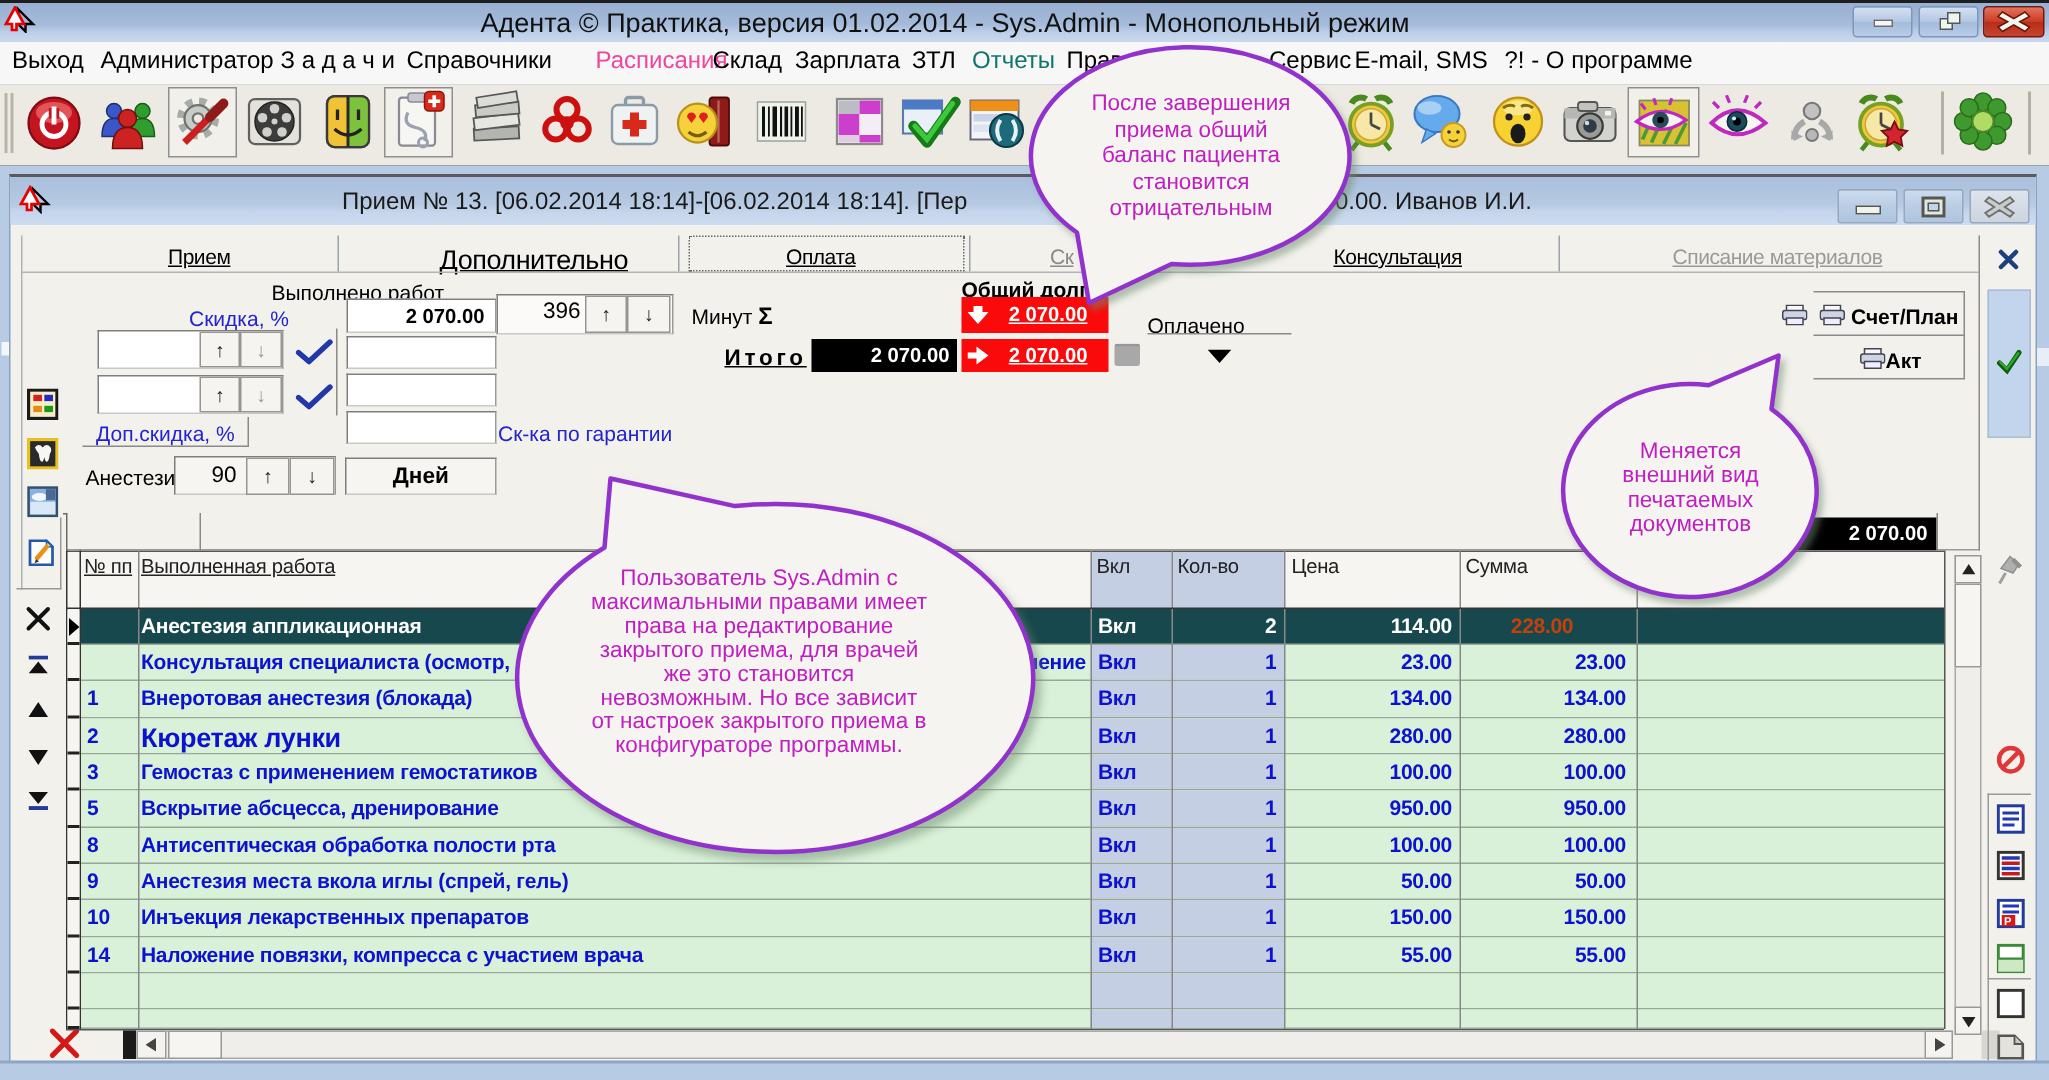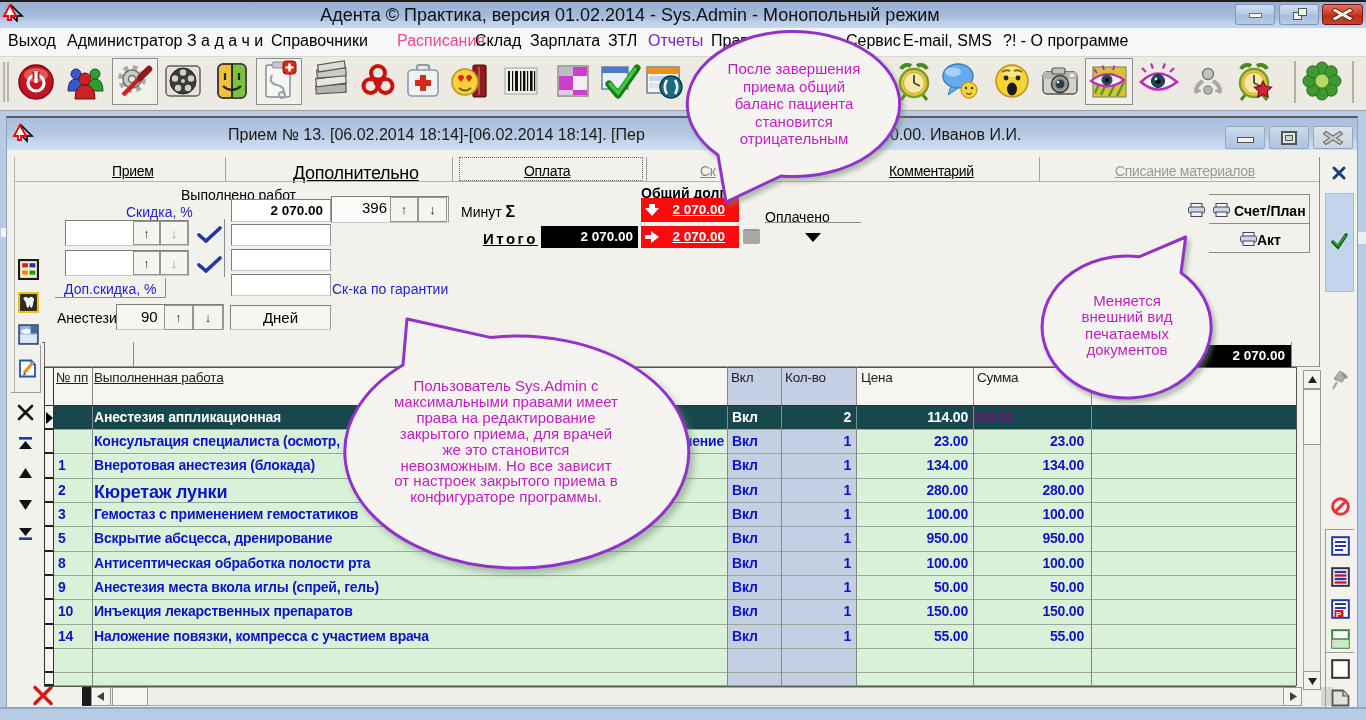--- a/index.html
+++ b/index.html
@@ -1,17 +1,17 @@
 <!DOCTYPE html>
 <html><head><meta charset="utf-8">
 <style>
 *{margin:0;padding:0;box-sizing:border-box;}
 html,body{width:1366px;height:720px;overflow:hidden;font-family:"Liberation Sans",sans-serif;}
 .ab{position:absolute;}
-.box{position:absolute;border:1px solid #7e7e7e;border-bottom-color:#c8c8c8;border-right-color:#9a9a9a;background:#fff;}
+.box{position:absolute;border:1px solid #7e7e7e;border-bottom-color:#c8c8c8;border-right-color:#9a9a9a;background:#fff;font-weight:bold;}
 .spin{position:absolute;border:1px solid #979590;background:#f5f4f0;text-align:center;color:#222;}
 .bluelbl{position:absolute;color:#2323cf;font-size:14px;white-space:nowrap;}
 .blk{position:absolute;color:#000;font-size:15px;white-space:nowrap;}
 .vline{position:absolute;background:#8a8a8a;width:1px;}
 .hline{position:absolute;background:#8a8a8a;height:1px;}
 </style></head>
 <body>
 <div class="ab" style="left:0;top:0;width:1366px;height:28px;background:linear-gradient(#98b0d2,#a5bbda 55%,#bccee8 75%,#c9d8ee);border-top:2px solid #1e1e1e;"></div>
 <div class="ab" style="left:0;top:2px;width:1260px;height:26px;text-align:center;font-size:18px;color:#111;line-height:27px;">Адента © Практика, версия 01.02.2014 - Sys.Admin - Монопольный режим</div>
 <svg class="ab" style="left:2px;top:4px;" width="22" height="18" viewBox="0 0 22 18">
@@ -29,21 +29,21 @@
   </svg>
 <div class="ab" style="left:0;top:28px;width:1366px;height:29px;background:#f7f7f7;border-bottom:1px solid #d8d8d8;"></div>
 <div class="ab" style="left:8px;top:32px;font-size:16px;color:#000;white-space:nowrap;">Выход</div>
 <div class="ab" style="left:67px;top:32px;font-size:16px;color:#000;white-space:nowrap;">Администратор</div>
 <div class="ab" style="left:187px;top:32px;font-size:16px;color:#000;white-space:nowrap;">З а д а ч и</div>
 <div class="ab" style="left:271px;top:32px;font-size:16px;color:#000;white-space:nowrap;">Справочники</div>
 <div class="ab" style="left:397px;top:32px;font-size:16px;color:#ec4899;white-space:nowrap;">Расписания</div>
 <div class="ab" style="left:475px;top:32px;font-size:16px;color:#000;white-space:nowrap;">Склад</div>
 <div class="ab" style="left:530px;top:32px;font-size:16px;color:#000;white-space:nowrap;">Зарплата</div>
 <div class="ab" style="left:608px;top:32px;font-size:16px;color:#000;white-space:nowrap;">ЗТЛ</div>
-<div class="ab" style="left:648px;top:32px;font-size:16px;color:#6d28d9;white-space:nowrap;">Отчеты</div>
+<div class="ab" style="left:648px;top:32px;font-size:16px;color:#0f766e;white-space:nowrap;">Отчеты</div>
 <div class="ab" style="left:711px;top:32px;font-size:16px;color:#000;white-space:nowrap;">Правка</div>
 <div class="ab" style="left:846px;top:32px;font-size:16px;color:#000;white-space:nowrap;">Сервис</div>
 <div class="ab" style="left:903px;top:32px;font-size:16px;color:#000;white-space:nowrap;">E-mail, SMS</div>
 <div class="ab" style="left:1003px;top:32px;font-size:16px;color:#000;white-space:nowrap;">?! - О программе</div>
 <div class="ab" style="left:0;top:57px;width:1366px;height:54px;background:#eceae2;border-bottom:1px solid #98a2ae;"></div>
 <div class="ab" style="left:3px;top:62px;width:2px;height:40px;background:#b8b4aa;"></div>
 <div class="ab" style="left:7px;top:62px;width:2px;height:40px;background:#b8b4aa;"></div>
 <div class="ab" style="left:1294px;top:61px;width:2px;height:42px;background:#b4b0a6;"></div>
 <div class="ab" style="left:1352px;top:61px;width:2px;height:42px;background:#b4b0a6;"></div>
 <div class="ab" style="left:112px;top:58px;width:46px;height:47px;border:1px solid #8f8f8f;background:#f2f0ea;"></div>
@@ -270,21 +270,21 @@
 <div class="ab" style="left:1237px;top:137px;width:17px;height:6px;background:#eef4ea;border:1px solid #555;"></div>
 <div class="ab" style="left:1281px;top:131px;width:16px;height:14px;background:#e2eade;border:2px solid #555;"></div>
 <div class="ab" style="left:1285px;top:135px;width:8px;height:6px;background:#c4d4e8;border:1px solid #555;"></div>
 <svg class="ab" style="left:1322px;top:130px;" width="22" height="16" viewBox="0 0 22 16">
     <path d="M4 1.5 L11 6 L18 1.5 L20.5 4 L14.5 8 L20.5 12 L18 14.5 L11 10 L4 14.5 L1.5 12 L7.5 8 L1.5 4 Z" fill="#c9cdc9" stroke="#707070" stroke-width="1.2"></path>
   </svg>
 <div class="ab" style="left:112px;top:163px;font-size:14px;letter-spacing:-0.3px;color:#000;text-decoration:underline;white-space:nowrap;">Прием</div>
 <div class="ab" style="left:293px;top:163px;font-size:18px;letter-spacing:-0.3px;color:#000;text-decoration:underline;white-space:nowrap;">Дополнительно</div>
 <div class="ab" style="left:524px;top:163px;font-size:14px;letter-spacing:-0.3px;color:#000;text-decoration:underline;white-space:nowrap;">Оплата</div>
 <div class="ab" style="left:700px;top:163px;font-size:14px;letter-spacing:-0.3px;color:#8a8a8a;text-decoration:underline;white-space:nowrap;">Ск</div>
-<div class="ab" style="left:889px;top:163px;font-size:14px;letter-spacing:-0.3px;color:#000;text-decoration:underline;white-space:nowrap;">Комментарий</div>
+<div class="ab" style="left:889px;top:163px;font-size:14px;letter-spacing:-0.3px;color:#000;text-decoration:underline;white-space:nowrap;">Консультация</div>
 <div class="ab" style="left:1115px;top:163px;font-size:14px;letter-spacing:-0.3px;color:#9a9a9a;text-decoration:underline;white-space:nowrap;">Списание материалов</div>
 <div class="ab" style="left:459px;top:157px;width:184px;height:24px;border:1px dotted #666;"></div>
 <div class="vline" style="left:225px;top:157px;height:24px;background:#9aa2aa;"></div>
 <div class="vline" style="left:452px;top:157px;height:24px;background:#9aa2aa;"></div>
 <div class="vline" style="left:646px;top:157px;height:24px;background:#9aa2aa;"></div>
 <div class="vline" style="left:1039px;top:157px;height:24px;background:#9aa2aa;"></div>
 <div class="hline" style="left:14px;top:181px;width:1305px;background:#b0b4b8;"></div>
 <div class="vline" style="left:14px;top:157px;height:236px;background:#b0b4b8;"></div>
 <div class="vline" style="left:1319px;top:157px;height:188px;background:#8a8a8a;"></div>
 <div class="blk" style="left:181px;top:187px;font-size:14px;">Выполнено работ</div>
@@ -419,21 +419,21 @@
 <div class="ab" style="left:731px;top:370px;font-size:13.5px;letter-spacing:-0.2px;color:#222;">Вкл</div>
 <div class="ab" style="left:785px;top:370px;font-size:13.5px;letter-spacing:-0.2px;color:#222;">Кол-во</div>
 <div class="ab" style="left:861px;top:370px;font-size:13.5px;letter-spacing:-0.2px;color:#222;">Цена</div>
 <div class="ab" style="left:977px;top:370px;font-size:13.5px;letter-spacing:-0.2px;color:#222;">Сумма</div>
 <div class="ab" style="left:44px;top:405.5px;width:1252px;height:280.5px;background:#d9f1d8;border-top:1px solid #333;overflow:hidden;"></div>
 <div class="ab" style="left:53px;top:405.5px;width:1243px;height:24.35px;background:#17484d;border-bottom:1px solid #9aa89a;overflow:hidden;"></div>
 <div class="ab" style="left:94px;top:408.5px;font-size:14px;letter-spacing:-0.2px;font-weight:bold;color:#fff;white-space:nowrap;">Анестезия аппликационная</div>
 <div class="ab" style="left:732px;top:408.5px;font-size:14px;letter-spacing:-0.2px;font-weight:bold;color:#fff;">Вкл</div>
 <div class="ab" style="left:780px;top:408.5px;width:71px;text-align:right;font-size:14px;letter-spacing:-0.2px;font-weight:bold;color:#fff;">2</div>
 <div class="ab" style="left:856px;top:408.5px;width:112px;text-align:right;font-size:14px;letter-spacing:-0.2px;font-weight:bold;color:#fff;">114.00</div>
-<div class="ab" style="left:972px;top:408.5px;width:112px;text-align:left;font-size:14px;letter-spacing:-0.2px;font-weight:bold;color:#701a75;">228.00</div>
+<div class="ab" style="left:972px;top:408.5px;width:112px;text-align:center;font-size:14px;letter-spacing:-0.2px;font-weight:bold;color:#c2410c;">228.00</div>
 <div class="ab" style="left:53px;top:429.85px;width:1243px;height:24.35px;background:#d9f1d8;border-bottom:1px solid #9aa89a;overflow:hidden;"></div>
 <div class="ab" style="left:727px;top:429.85px;width:129px;height:23.35px;background:#c5cfe4;"></div>
 <div class="ab" style="left:94px;top:432.85px;font-size:14px;letter-spacing:-0.2px;font-weight:bold;color:#0d13cc;white-space:nowrap;">Консультация специалиста (осмотр, с</div>
 <div class="ab" style="left:600px;top:432.85px;width:124px;text-align:right;font-size:14px;letter-spacing:-0.2px;font-weight:bold;color:#0d13cc;">нение</div>
 <div class="ab" style="left:732px;top:432.85px;font-size:14px;letter-spacing:-0.2px;font-weight:bold;color:#0d13cc;">Вкл</div>
 <div class="ab" style="left:780px;top:432.85px;width:71px;text-align:right;font-size:14px;letter-spacing:-0.2px;font-weight:bold;color:#0d13cc;">1</div>
 <div class="ab" style="left:856px;top:432.85px;width:112px;text-align:right;font-size:14px;letter-spacing:-0.2px;font-weight:bold;color:#0d13cc;">23.00</div>
 <div class="ab" style="left:972px;top:432.85px;width:112px;text-align:right;font-size:14px;letter-spacing:-0.2px;font-weight:bold;color:#0d13cc;">23.00</div>
 <div class="ab" style="left:53px;top:454.2px;width:1243px;height:24.35px;background:#d9f1d8;border-bottom:1px solid #9aa89a;overflow:hidden;"></div>
 <div class="ab" style="left:727px;top:454.2px;width:129px;height:23.35px;background:#c5cfe4;"></div>

